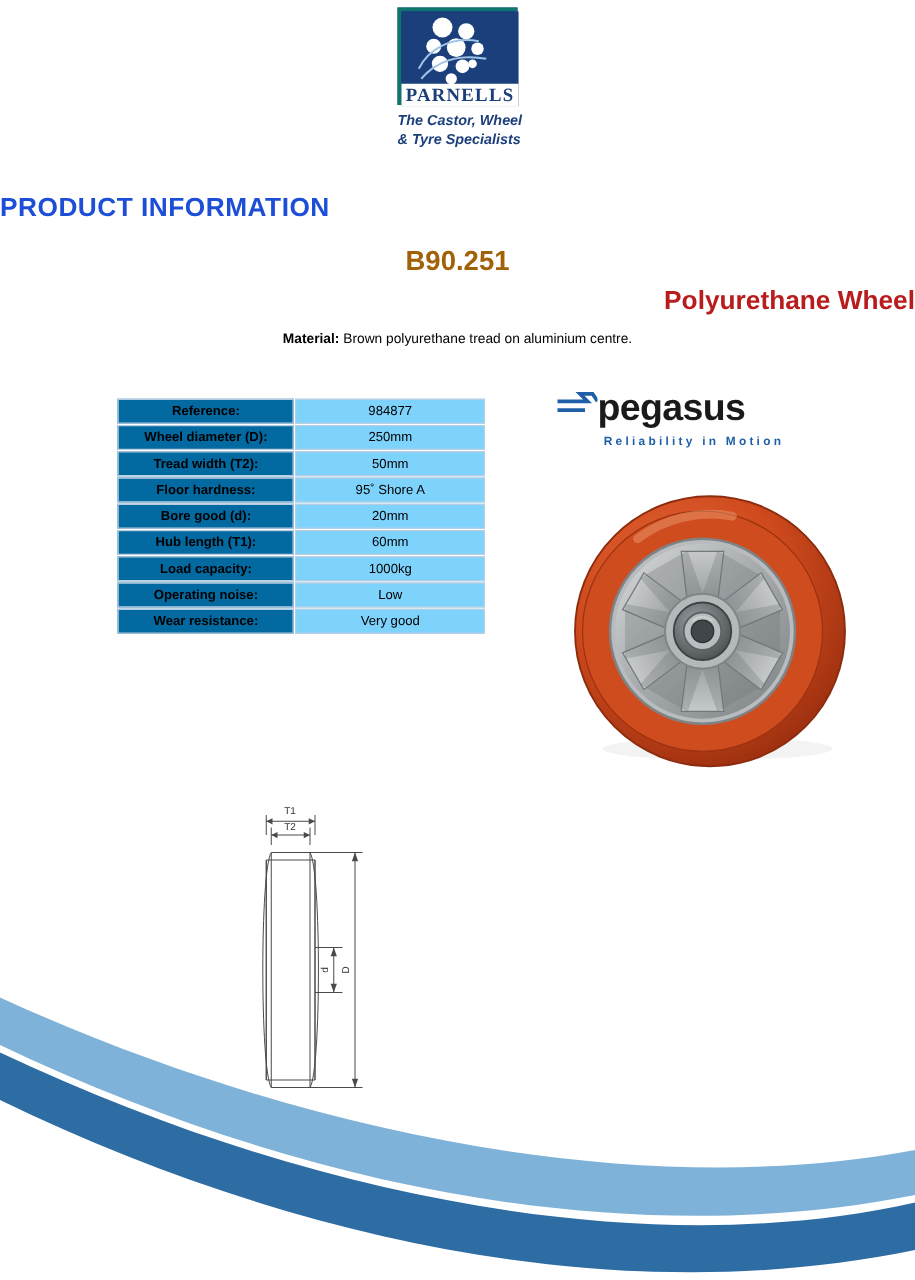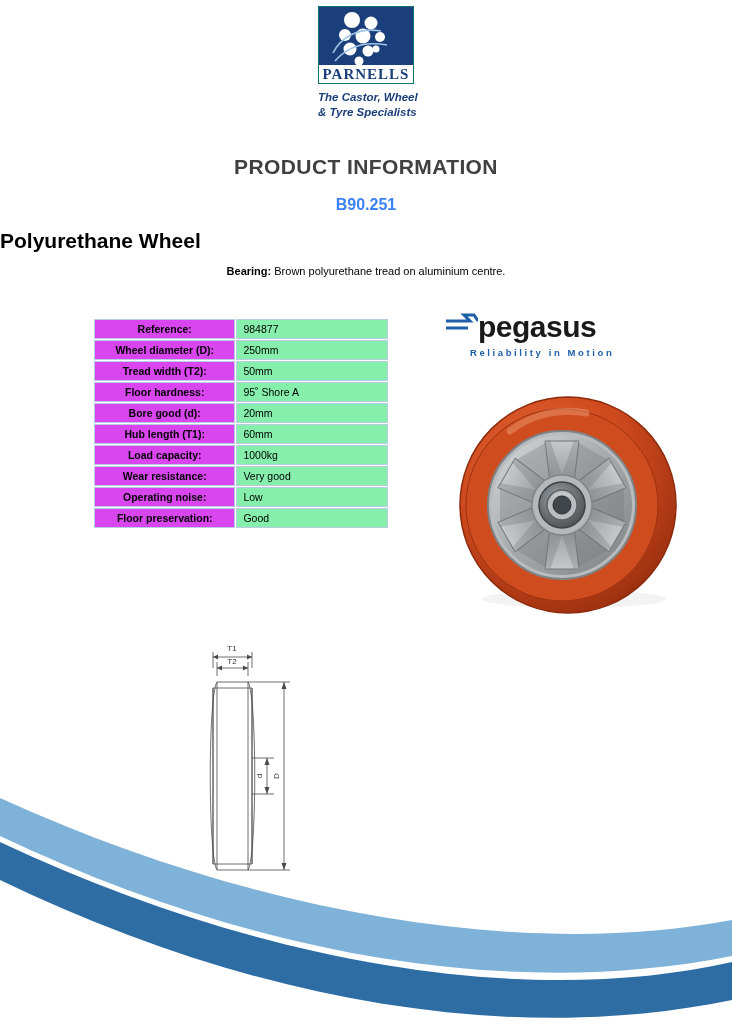--- a/index.html
+++ b/index.html
@@ -26,21 +26,21 @@
   }
   .logo-box {
     display: inline-block;
     width: 96px;
     text-align: center;
   }
   .logo-mark {
     width: 96px;
     height: 78px;
     background: #1b3f7a;
-    border: 1px solid #0f766e;
+    border: 3px solid #0f766e;
     position: relative;
     box-sizing: border-box;
   }
   .logo-mark svg { display: block; }
   .logo-tag {
     margin-top: 6px;
     font-family: Liberation Sans, sans-serif;
     font-style: italic;
     font-weight: bold;
     font-size: 11.5px;
@@ -48,45 +48,44 @@
     line-height: 15px;
     white-space: nowrap;
   }
 
   
   .title {
     position: absolute;
     top: 155px;
     left: 0;
     width: 732px;
-    text-align: center;
     font-size: 21px;
     font-weight: bold;
     letter-spacing: 0.4px;
-    color: #404040;
+    color: #1d4ed8;
   }
   .code {
     position: absolute;
     top: 196px;
     left: 0;
     width: 732px;
     text-align: center;
-    font-size: 16px;
-    font-weight: bold;
-    color: #3b82f6;
+    font-size: 22px;
+    font-weight: bold;
+    color: #a16207;
   }
   .subtitle {
     position: absolute;
     top: 229px;
     left: 0;
     width: 732px;
-    text-align: left;
+    text-align: right;
     font-size: 21px;
     font-weight: bold;
-    color: #000000;
+    color: #b91c1c;
   }
   .material {
     position: absolute;
     top: 265px;
     left: 0;
     width: 732px;
     text-align: center;
     font-size: 11px;
     color: #000;
   }
@@ -106,46 +105,46 @@
     height: 20px;
     padding: 0 6px;
     background: #eaf1f8;
     border: 1px solid #b9cde2;
     box-sizing: border-box;
   }
   .spec-table td.k {
     width: 140px;
     text-align: center;
     font-weight: bold;
-    background: #d946ef;
+    background: #0369a1;
   }
   .spec-table td.v {
     width: 150px;
-    text-align: left;
-    background: #86efac;
+    text-align: center;
+    background: #7dd3fc;
   }
 
   
   .pegasus {
     position: absolute;
     top: 312px;
     left: 444px;
     width: 200px;
   }
   .pegasus-row { display: flex; align-items: flex-start; }
   .pegasus-word {
     font-size: 30px;
     font-weight: bold;
     color: #1a1a1a;
     letter-spacing: -0.5px;
     line-height: 30px;
   }
   .pegasus-sub {
     margin-top: 5px;
-    margin-left: 26px;
+    margin-left: 39px;
     font-size: 9.5px;
     letter-spacing: 2.6px;
     color: #1f5fa8;
     font-weight: bold;
   }
 
   
   .wheel-photo {
     position: absolute;
     top: 393px;
@@ -204,21 +203,21 @@
       <div>The Castor, Wheel</div>
       <div>&amp; Tyre Specialists</div>
     </div>
   </div>
 </div>
 
 <div class="title">PRODUCT INFORMATION</div>
 <div class="code">B90.251</div>
 <div class="subtitle">Polyurethane Wheel</div>
 <div class="material">
-  <b>Bearing:</b><span> Brown polyurethane tread on aluminium centre.</span>
+  <b>Material:</b><span> Brown polyurethane tread on aluminium centre.</span>
 </div>
 
 <table class="spec-table">
   <tbody>
     <tr>
         <td class="k">Reference:</td>
         <td class="v">984877</td>
       </tr>
     <tr>
         <td class="k">Wheel diameter (D):</td>
@@ -238,30 +237,26 @@
       </tr>
     <tr>
         <td class="k">Hub length (T1):</td>
         <td class="v">60mm</td>
       </tr>
     <tr>
         <td class="k">Load capacity:</td>
         <td class="v">1000kg</td>
       </tr>
     <tr>
+        <td class="k">Operating noise:</td>
+        <td class="v">Low</td>
+      </tr>
+    <tr>
         <td class="k">Wear resistance:</td>
         <td class="v">Very good</td>
-      </tr>
-    <tr>
-        <td class="k">Operating noise:</td>
-        <td class="v">Low</td>
-      </tr>
-    <tr>
-        <td class="k">Floor preservation:</td>
-        <td class="v">Good</td>
       </tr>
   </tbody>
 </table>
 
 <div class="pegasus">
   <div class="pegasus-row">
     <span>
       <svg width="34" height="26" viewBox="0 0 34 26" aria-hidden="true">
         <path d="M2 9 H26 L20 3 H30 L34 9" fill="none" stroke="#1f5fa8" stroke-width="3"></path>
         <path d="M2 16 H24" fill="none" stroke="#1f5fa8" stroke-width="3"></path>

